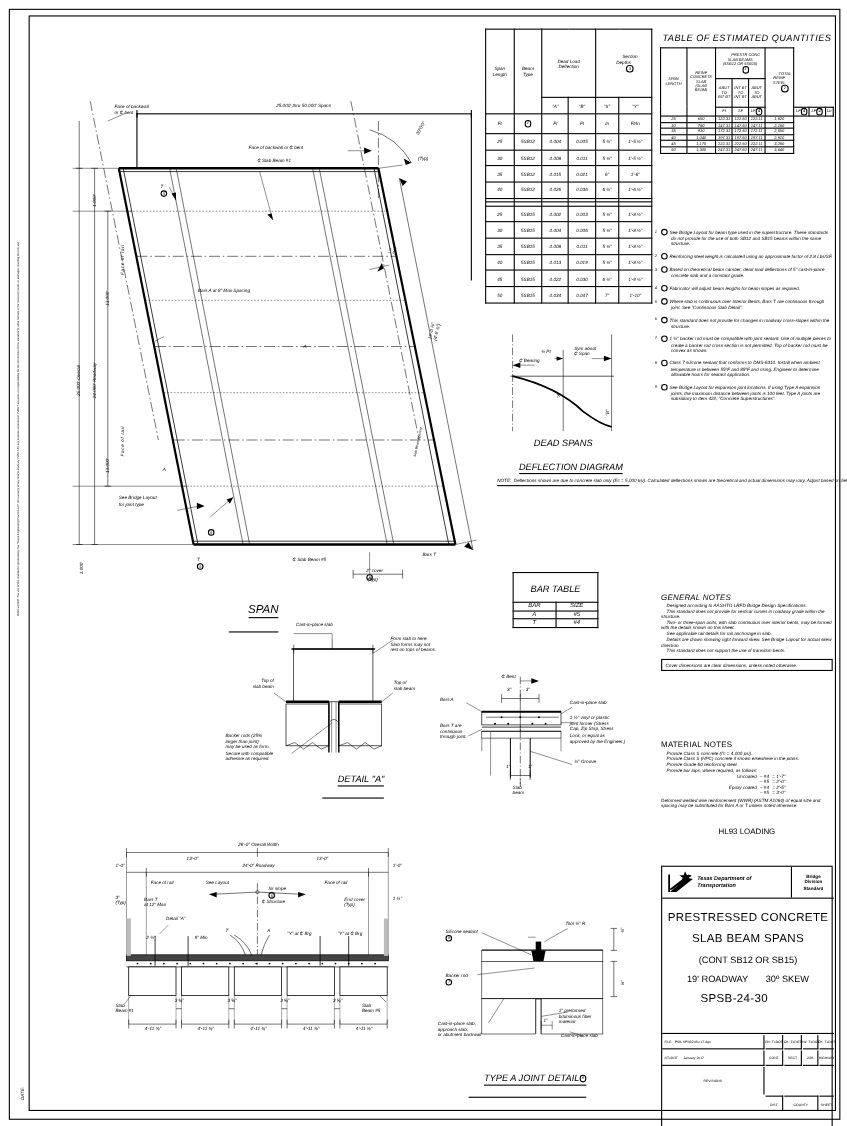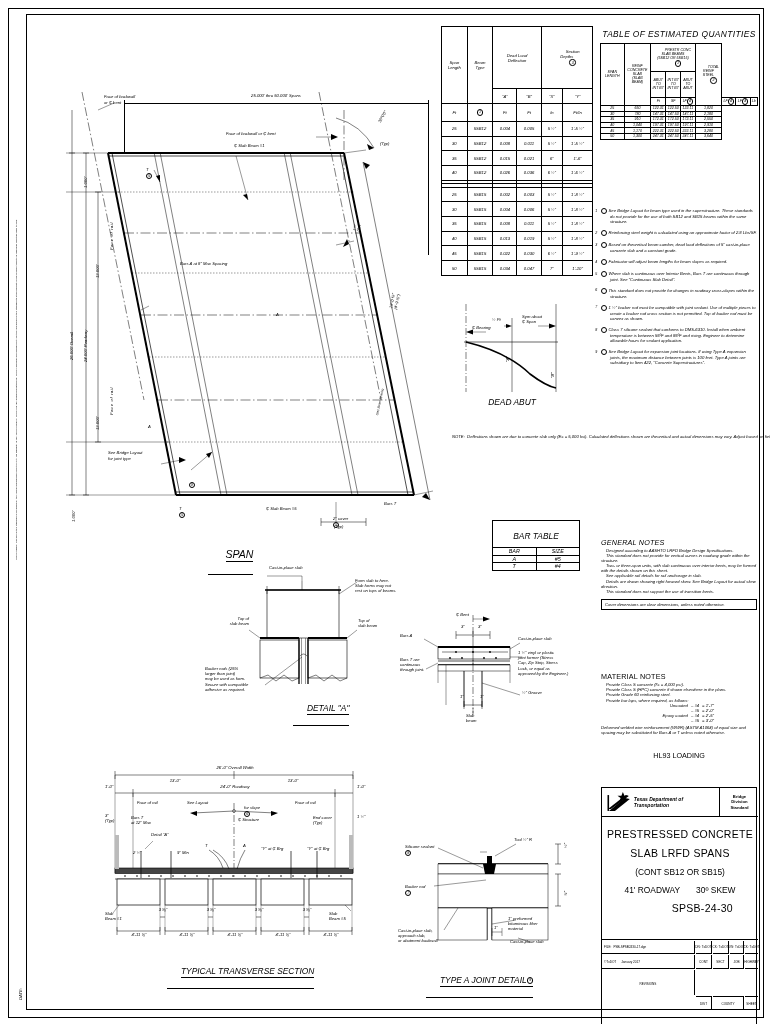--- a/index.html
+++ b/index.html
@@ -379,27 +379,27 @@
       </div>
       <div style="position:absolute; left:119px; top:0; width:37px; height:28px; display:flex; align-items:center; justify-content:center;">
         <span class="f4" style="white-space:pre; font-weight:bold; line-height:5.2px; text-align:center;">Bridge
 Division
 Standard</span>
       </div>
     </div>
 
     <div style="position:absolute; left:0; top:30px; width:156px; height:122px; border-bottom:1px solid #000; padding-top:10px;">
       <div class="f10 ctr" style="letter-spacing:0.3px;">PRESTRESSED CONCRETE</div>
-      <div class="f10 ctr" style="margin-top:7px; letter-spacing:0.3px;">SLAB LRFD SPANS</div>
+      <div class="f10 ctr" style="margin-top:7px; letter-spacing:0.3px;">SLAB BEAM SPANS</div>
       <div class="f8 ctr" style="margin-top:8px;">(CONT SB12 OR SB15)</div>
       <div style="display:flex; justify-content:center; gap:16px; margin-top:8px;">
-        <span class="f8">41' ROADWAY</span>
+        <span class="f8">19' ROADWAY</span>
         <span class="f8">30º SKEW</span>
       </div>
-      <div class="f10" style="text-align:right; padding-right:25px; margin-top:7px; letter-spacing:0.3px;">SPSB-24-30</div>
+      <div class="f10" style="text-align:center; padding-right:25px; margin-top:7px; letter-spacing:0.3px;">SPSB-24-30</div>
     </div>
 
     <div style="position:absolute; left:0; top:153px; width:156px; height:69px;">
       <div style="position:absolute; left:0; top:0; width:93px; height:13px; border-right:1px solid #000; border-bottom:1px solid #000; padding-left:2px; display:flex; align-items:center; gap:2px;">
         <span class="f3">FILE:</span>
         <span class="f3">PSB-SPSB2430-17.dgn</span>
       </div>
       <div style="position:absolute; left:94px; top:0; width:16px; height:13px; border-right:1px solid #000; border-bottom:1px solid #000; display:flex; align-items:center; justify-content:center; gap:1px;">
         <span class="f3">DN:</span>
         <span class="f3">TxDOT</span>
@@ -606,25 +606,28 @@
       <polygon points="14,32 21,29.5 21,34.5" fill="#000"></polygon>
       <line x1="86" y1="26" x2="100" y2="26" stroke="#000" stroke-width="0.4"></line>
       <polygon points="104,26 97,23.5 97,28.5" fill="#000"></polygon>
     </svg>
     <div class="lbl f4" style="left:40px; top:18px;">½ Pt</div>
     <div class="lbl f4" style="left:70px; top:14px; line-height:5.2px;">Sym about
 ₵ Span</div>
     <div class="lbl f4" style="left:20px; top:26px;">₵ Bearing</div>
     <div class="lbl f4" style="left:54px; top:62px; transform:rotate(-90deg); transform-origin:left top;">"A"</div>
     <div class="lbl f4" style="left:99px; top:78px; transform:rotate(-90deg); transform-origin:left top;">"B"</div>
-    <div class="lbl f8 ctr" style="left:0px; top:98px; width:120px;">DEAD ABUT</div>
+    <div class="lbl f8 ctr" style="left:0px; top:98px; width:120px;">DEAD SPANS</div>
+    <div class="lbl f8 ctr" style="left:0px; top:110px; width:120px;">
+      <span class="dbl-ul">DEFLECTION DIAGRAM</span>
+    </div>
   </div>
   <div class="lbl f4" style="left:452px; top:434px; width:126px; line-height:5.2px;">NOTE:  Deflections shown are due to concrete slab only (Ec = 5,000 ksi). Calculated deflections shown are theoretical and actual dimensions may vary. Adjust based on field verification.</div>
 
-  <div style="position:absolute; left:466px; top:520px; width:88px;margin-left:26px;">
+  <div style="position:absolute; left:466px; top:520px; width:78px;">
     <div style="border:0.7px solid #000; border-bottom:none; padding:4px 0; text-align:center;">
       <span class="f8" style="font-style:italic;">BAR TABLE</span>
     </div>
     <table class="dt f5">
       <tbody>
           <tr>
         <td style="width:50%;">BAR</td>
         <td style="width:50%;">SIZE</td>
       </tr>
       </tbody>
@@ -906,23 +909,20 @@
 Beam #5</div>
     <div class="lbl f4 ctr" style="left:46px; top:143px; width:24px;">3 ⅝"</div>
     <div class="lbl f4 ctr" style="left:94px; top:143px; width:24px;">3 ⅝"</div>
     <div class="lbl f4 ctr" style="left:142px; top:143px; width:24px;">3 ⅝"</div>
     <div class="lbl f4 ctr" style="left:190px; top:143px; width:24px;">3 ⅝"</div>
     <div class="lbl f4 ctr" style="left:10px; top:168px; width:48px;">4'-11 ⅜"</div>
     <div class="lbl f4 ctr" style="left:58px; top:168px; width:48px;">4'-11 ⅜"</div>
     <div class="lbl f4 ctr" style="left:106px; top:168px; width:48px;">4'-11 ⅜"</div>
     <div class="lbl f4 ctr" style="left:154px; top:168px; width:48px;">4'-11 ⅜"</div>
     <div class="lbl f4 ctr" style="left:202px; top:168px; width:48px;">4'-11 ⅜"</div>
-    <div class="lbl f8" style="left:62px; top:192px;">
-      <span class="dbl-ul">TYPICAL TRANSVERSE SECTION</span>
-    </div>
   </div>
 
   <div style="position:absolute; left:398px; top:800px; width:185px; height:190px;">
     <svg width="185" height="172" style="position:absolute; left:0; top:0;">
 
       <line x1="40" y1="64" x2="150" y2="64" stroke="#000" stroke-width="1.6"></line>
       <rect x="40" y="64" width="110" height="10" fill="#fff" stroke="#000" stroke-width="0.5"></rect>
 
       <rect x="89" y="56" width="5" height="52" fill="#000"></rect>
 

